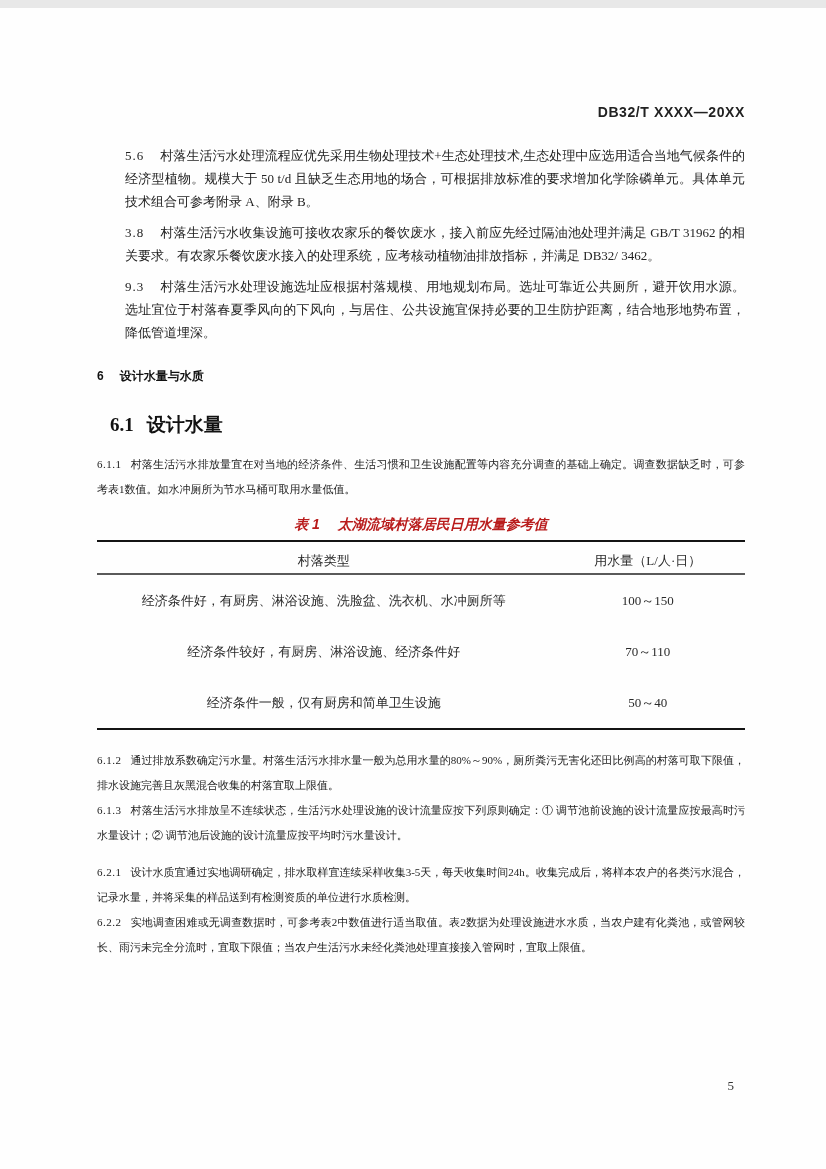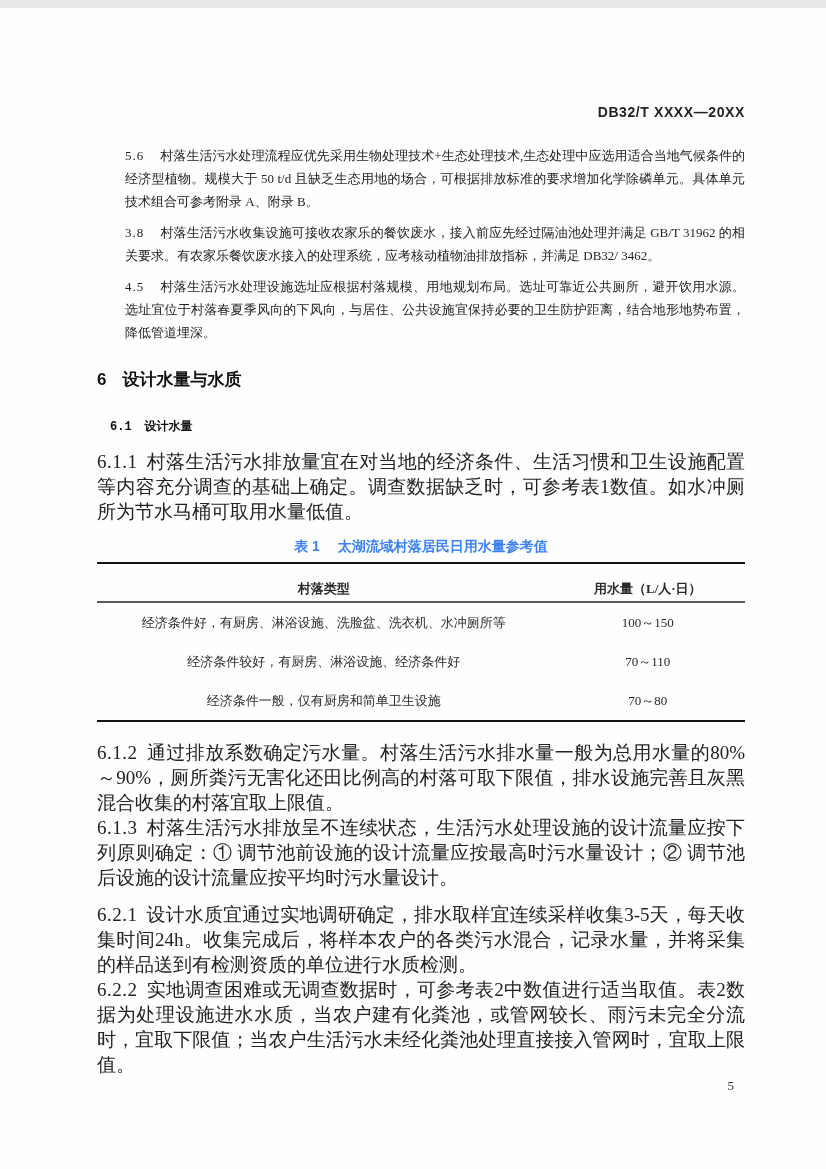--- a/index.html
+++ b/index.html
@@ -19,78 +19,78 @@
   .clauses5 { margin-top:24px; padding-left:28px; }
   .clause {
     font-size:13px; line-height:23px; text-align:justify;
     margin:0 0 8px 0; color:#222;
   }
   .clause .clause-num { margin-right:16px; letter-spacing:1px; }
 
   .ch-head {
     margin:24px 0 0 0;
     font-family:"Liberation Sans","DejaVu Sans",sans-serif;
-    font-weight:bold; font-size:17px; color:#111;
+    font-weight:bold; font-size:12px; color:#111;
   }
   .ch-head .h-num { margin-right:16px; }
 
   .sub-head {
     margin:27px 0 0 13px;
-    font-family:Liberation Mono, monospace;
-    font-weight:bold; font-size:12px; color:#111;
+    font-family:Liberation Serif, serif;
+    font-weight:bold; font-size:19px; color:#111;
   }
   .sub-head .h-num { margin-right:13px; }
 
   .clause6 {
-    font-size:19px; line-height:25px; text-align:justify; margin:0; color:#222;
+    font-size:11px; line-height:25px; text-align:justify; margin:0; color:#222;
   }
   .clause6 .clause-num { margin-right:9px; letter-spacing:0.5px; }
   .first-c6 { margin-top:14px; }
   .group { margin-top:18px; }
   .group62 { margin-top:12px; }
 
   .table-title {
     margin:14px 0 6px 0; text-align:center;
     font-family:"Liberation Sans","DejaVu Sans",sans-serif;
-    font-weight:bold; font-size:14px; color:#3b82f6;
+    font-weight:bold; font-size:14px; color:#b91c1c;font-style:italic;
   }
   .table-title .t-label { margin-right:18px; }
 
   table.ref-table {
     width:100%; border-collapse:collapse;
     border-top:2.5px solid #141414; border-bottom:2.5px solid #141414;
     font-size:13px; color:#2a2a2a;
   }
   table.ref-table thead th {
-    font-weight:bold; text-align:center; padding:16px 2px 3px 2px;
+    font-weight:normal; text-align:center; padding:10px 2px 3px 2px;
     border-bottom:2px solid #5a5a5a; height:17px;
   }
   table.ref-table td {
-    text-align:center; padding:10px 2px; height:19px;
+    text-align:center; padding:16px 2px; height:19px;
   }
   .col-type { width:70%; }
   .col-val  { width:30%; }
 
   .page-number {
     position:absolute; top:1070px; right:92px;
     font-size:13px; color:#333;
   }
 </style>
 </head>
 <body>
 
 <div class="page">
   <div class="content">
 
     <div class="doc-header">DB32/T XXXX—20XX</div>
 
     <div class="clauses5">
       <p class="clause"><span class="clause-num">5.6</span><span>村落生活污水处理流程应优先采用生物处理技术+生态处理技术,生态处理中应选用适合当地气候条件的经济型植物。规模大于 50 t/d 且缺乏生态用地的场合，可根据排放标准的要求增加化学除磷单元。具体单元技术组合可参考附录 A、附录 B。</span></p>
       <p class="clause"><span class="clause-num">3.8</span><span>村落生活污水收集设施可接收农家乐的餐饮废水，接入前应先经过隔油池处理并满足 GB/T 31962 的相关要求。有农家乐餐饮废水接入的处理系统，应考核动植物油排放指标，并满足 DB32/ 3462。</span></p>
-      <p class="clause"><span class="clause-num">4.5</span><span>村落生活污水处理设施选址应根据村落规模、用地规划布局。选址可靠近公共厕所，避开饮用水源。选址宜位于村落春夏季风向的下风向，与居住、公共设施宜保持必要的卫生防护距离，结合地形地势布置，降低管道埋深。</span></p>
+      <p class="clause"><span class="clause-num">9.3</span><span>村落生活污水处理设施选址应根据村落规模、用地规划布局。选址可靠近公共厕所，避开饮用水源。选址宜位于村落春夏季风向的下风向，与居住、公共设施宜保持必要的卫生防护距离，结合地形地势布置，降低管道埋深。</span></p>
     </div>
 
     <h1 class="ch-head"><span class="h-num">6</span><span>设计水量与水质</span></h1>
 
     <h2 class="sub-head"><span class="h-num">6.1</span><span>设计水量</span></h2>
 
     <p class="clause6 first-c6"><span class="clause-num">6.1.1</span><span>村落生活污水排放量宜在对当地的经济条件、生活习惯和卫生设施配置等内容充分调查的基础上确定。调查数据缺乏时，可参考表1数值。如水冲厕所为节水马桶可取用水量低值。</span></p>
 
     <div class="table-title"><span class="t-label">表 1</span><span>太湖流域村落居民日用水量参考值</span></div>
 
@@ -105,21 +105,21 @@
         <tr>
           <td>经济条件好，有厨房、淋浴设施、洗脸盆、洗衣机、水冲厕所等</td>
           <td>100～150</td>
         </tr>
         <tr>
           <td>经济条件较好，有厨房、淋浴设施、经济条件好</td>
           <td>70～110</td>
         </tr>
         <tr>
           <td>经济条件一般，仅有厨房和简单卫生设施</td>
-          <td>70～80</td>
+          <td>50～40</td>
         </tr>
       </tbody>
     </table>
 
     <div class="group">
       <p class="clause6"><span class="clause-num">6.1.2</span><span>通过排放系数确定污水量。村落生活污水排水量一般为总用水量的80%～90%，厕所粪污无害化还田比例高的村落可取下限值，排水设施完善且灰黑混合收集的村落宜取上限值。</span></p>
       <p class="clause6"><span class="clause-num">6.1.3</span><span>村落生活污水排放呈不连续状态，生活污水处理设施的设计流量应按下列原则确定：① 调节池前设施的设计流量应按最高时污水量设计；② 调节池后设施的设计流量应按平均时污水量设计。</span></p>
     </div>
 
 

